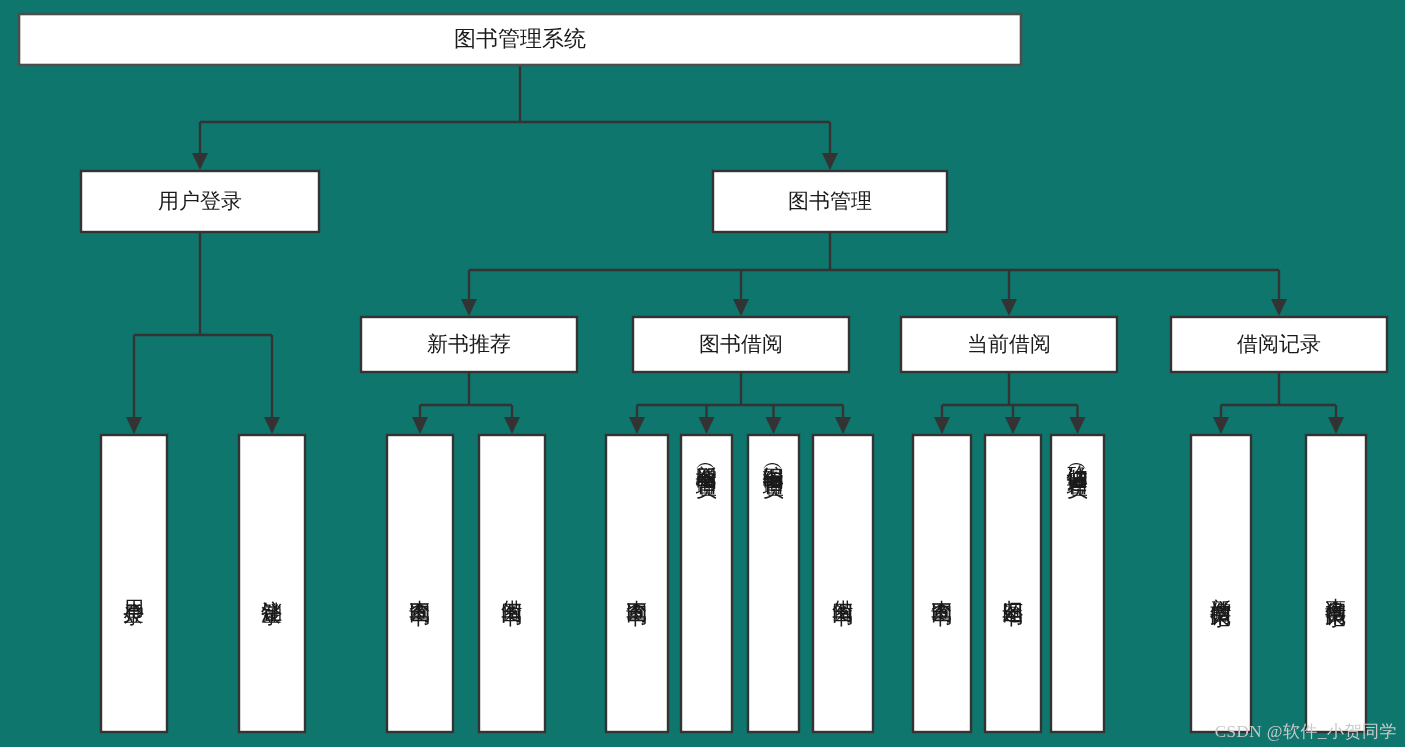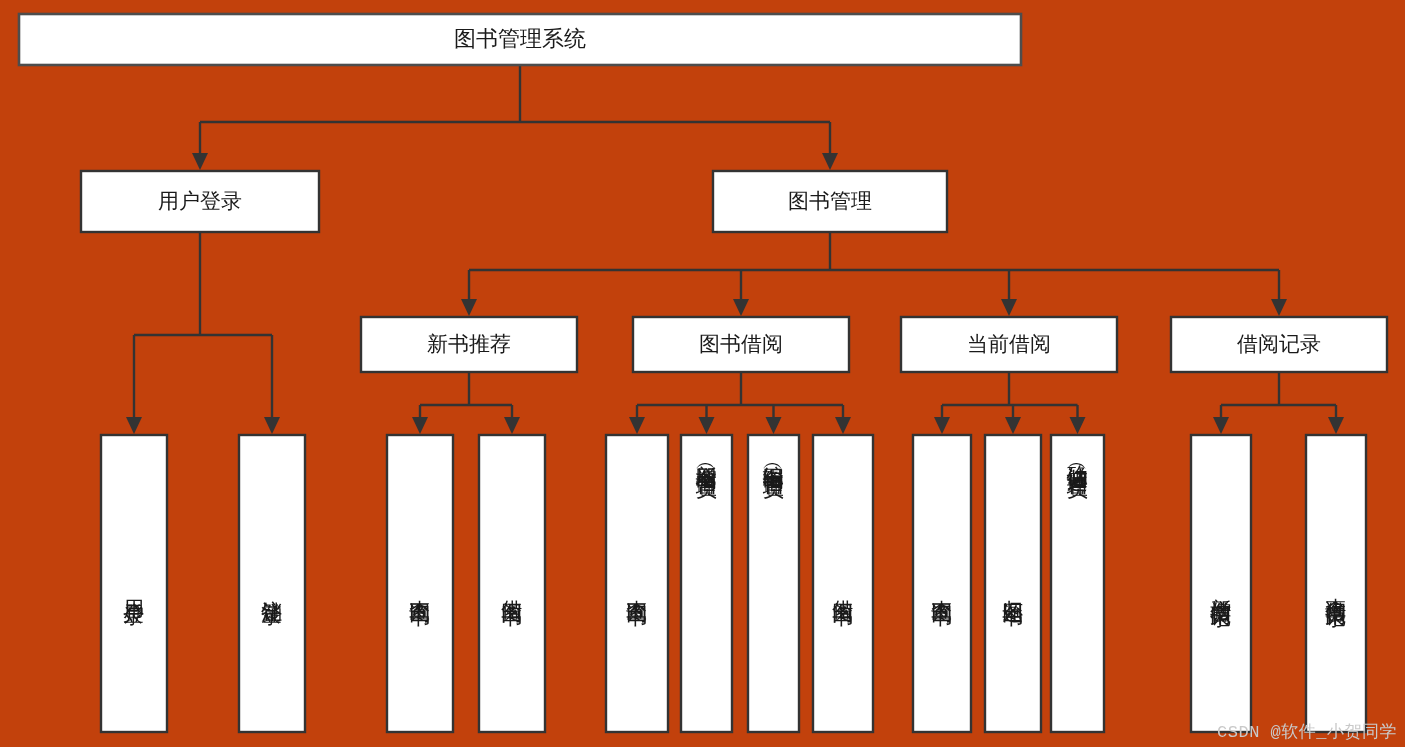--- a/index.html
+++ b/index.html
@@ -11,21 +11,21 @@
     width: 1405px;
     height: 747px;
     font-family: "Liberation Sans", "DejaVu Sans", sans-serif;
     overflow: hidden;
     position: relative;
   }
   #diagram-root {
     position: relative;
     width: 1405px;
     height: 747px;
-    background: #c2410c;
+    background: #0f766e;
   }
   svg.diagram-canvas {
     position: absolute;
     left: 0;
     top: 0;
     width: 1405px;
     height: 747px;
   }
   .node-box {
     fill: #ffffff;
@@ -71,21 +71,21 @@
     font-size: 21px;
     line-height: 1.32;
     letter-spacing: 2px;
     color: #1a1a1a;
     white-space: nowrap;
   }
   .watermark {
     position: absolute;
     right: 8px;
     bottom: 4px;
-    font-family: Liberation Mono, monospace;
+    font-family: Liberation Serif, serif;
     font-size: 17px;
     color: #c9c9c9;
     letter-spacing: 0.5px;
     user-select: none;
     white-space: nowrap;
   }
 </style>
 </head>
 <body>
 

